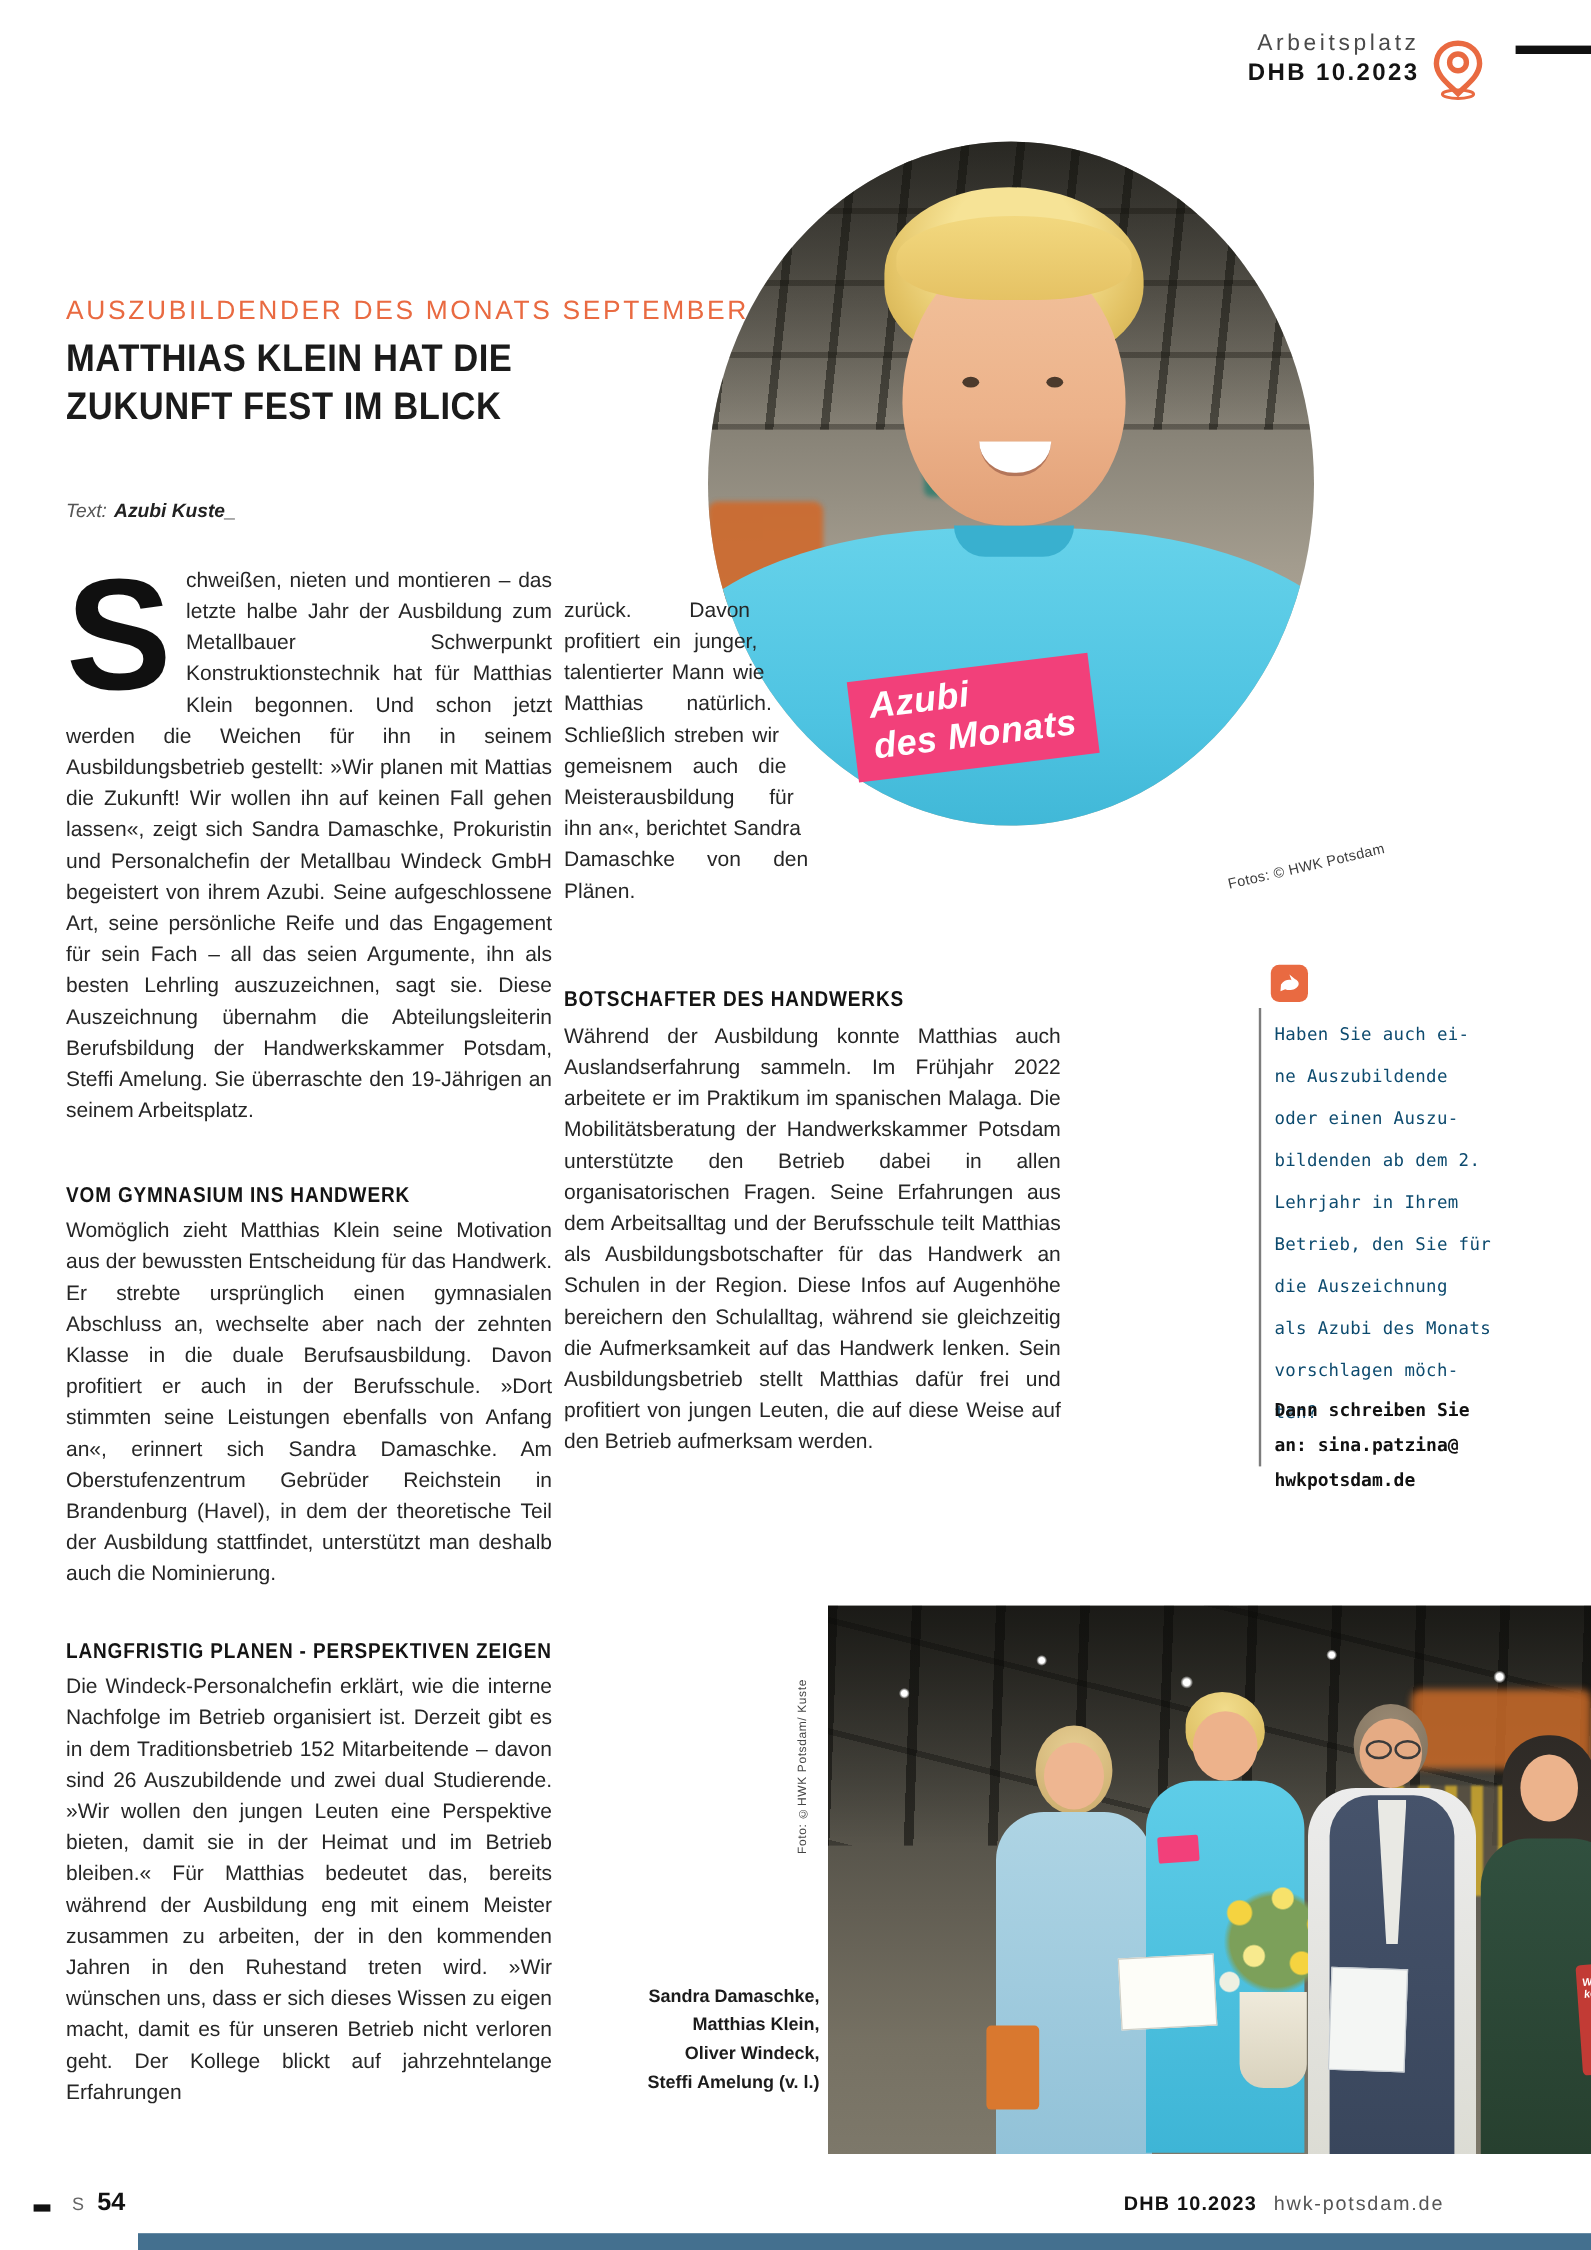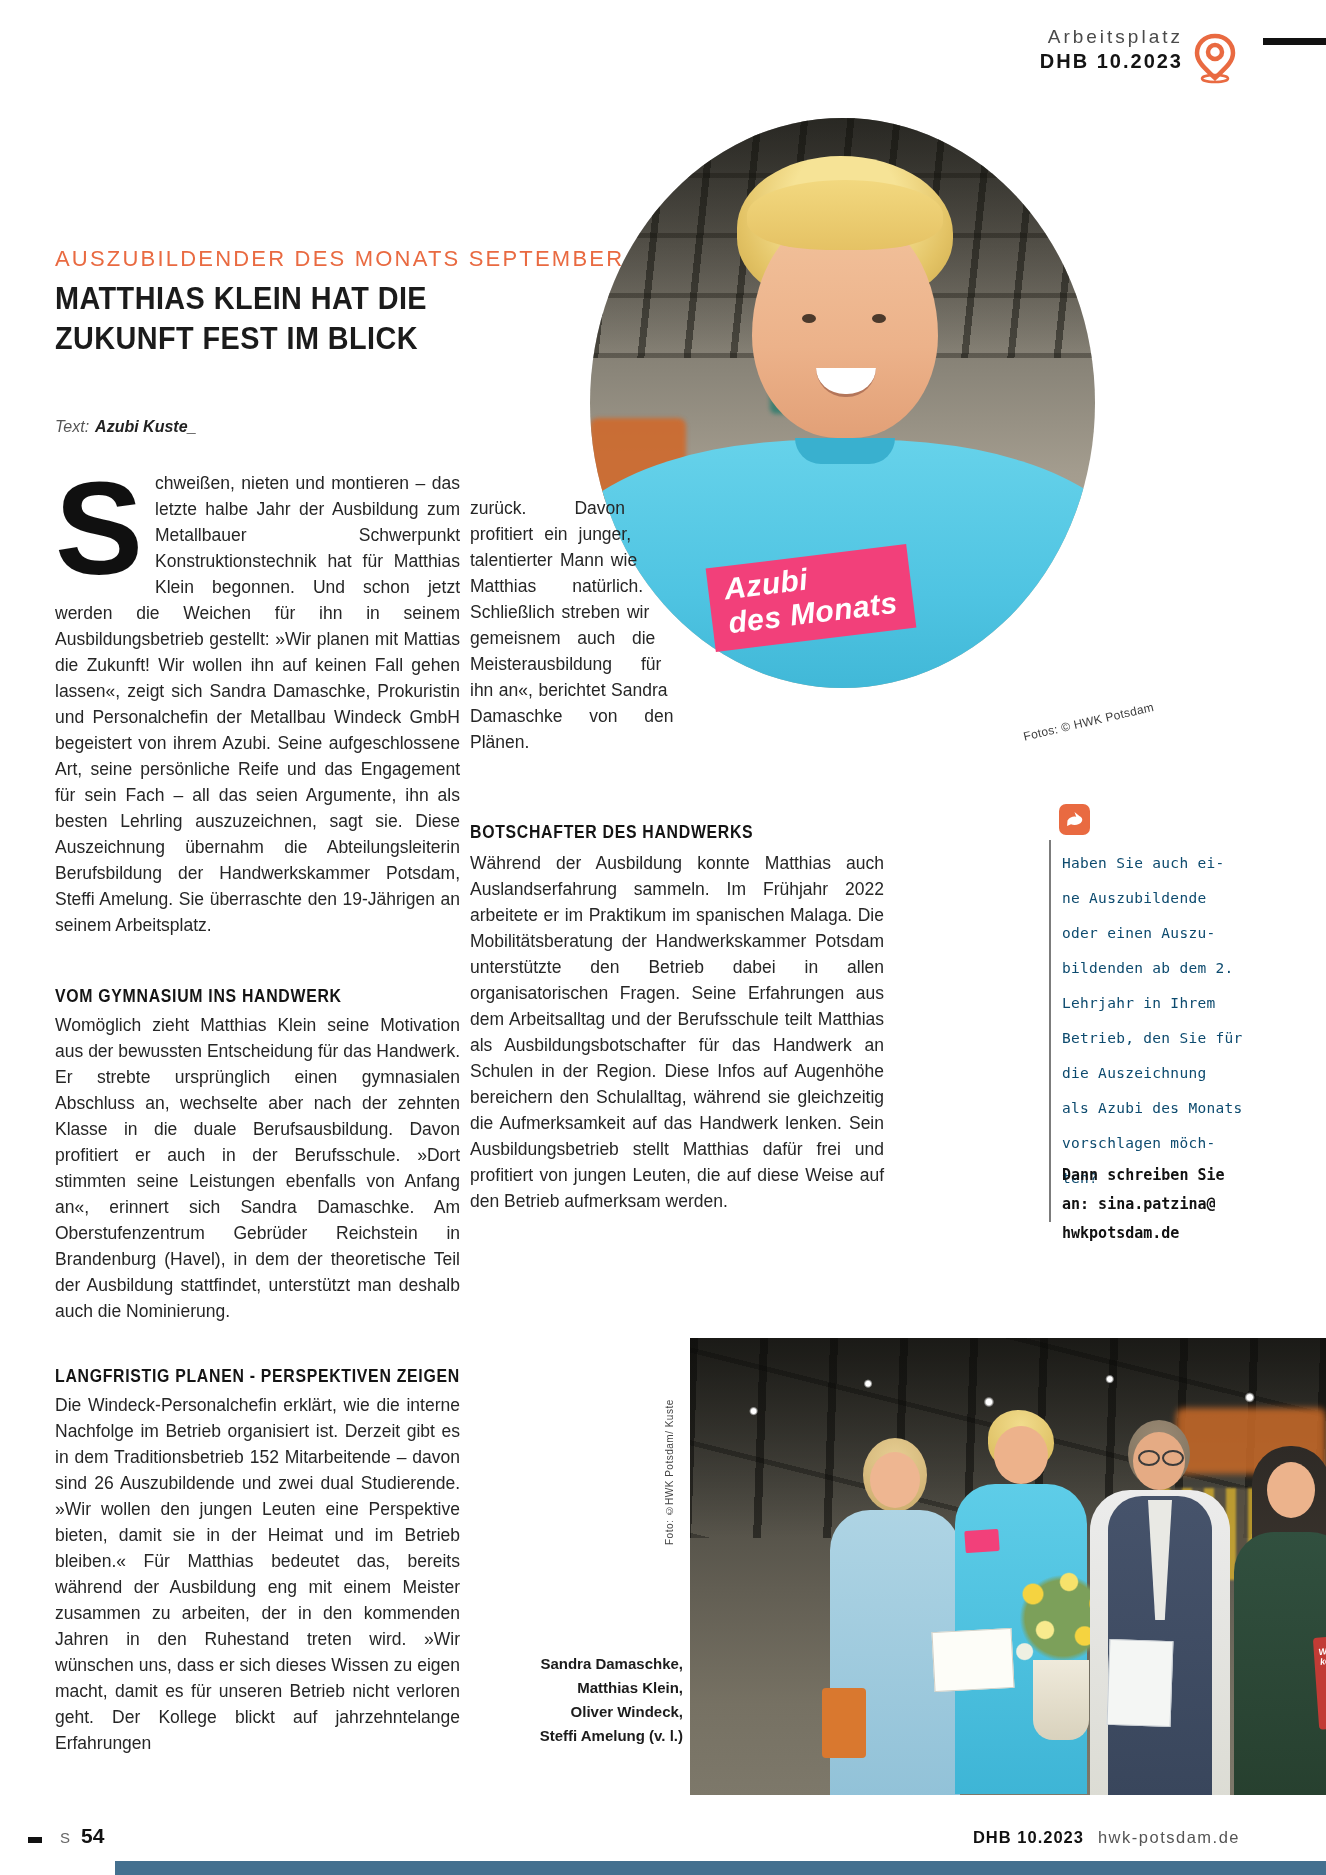--- a/index.html
+++ b/index.html
@@ -126,21 +126,21 @@
   .gp-caption{left:468px;top:1652px;width:215px;text-align:right;
     font-size:15px;line-height:24px;font-weight:700;color:#1c1c1c;}
   .gp-bag-label{position:absolute;color:#fff;font-size:9px;line-height:10px;
     font-weight:700;font-style:italic;transform:rotate(-4deg);}
 
   
   .edge-dash-bottom{left:28px;top:1837px;width:14px;height:6px;background:#111;}
   .page-num{left:60px;top:1824px;font-size:21px;color:#111;}
   .page-num .p-label{font-size:15px;color:#666;letter-spacing:1px;margin-right:10px;font-weight:400;}
   .page-num .p-number{font-weight:700;}
-  .footer-right{left:900px;top:1828px;width:340px;text-align:right;font-size:16.5px;}
+  .footer-right{left:900px;top:1828px;width:340px;text-align:center;font-size:16.5px;}
   .footer-right .f-issue{font-weight:700;color:#111;letter-spacing:1px;}
   .footer-right .f-site{color:#555;letter-spacing:1.5px;margin-left:14px;}
   .bottom-strip{left:115px;top:1861px;width:1211px;height:14px;
     background:var(--bottom-bar-blue,#44708F);}
 </style>
 </head>
 <body style="--accent: #E96A41; --badge-pink: #F2407A; --shirt-cyan: #4FC4E2; --bottom-bar-blue: #44708F;">
 
 <div class="abs kicker-section">Arbeitsplatz</div>
 <div class="abs issue-label">DHB 10.2023</div>

